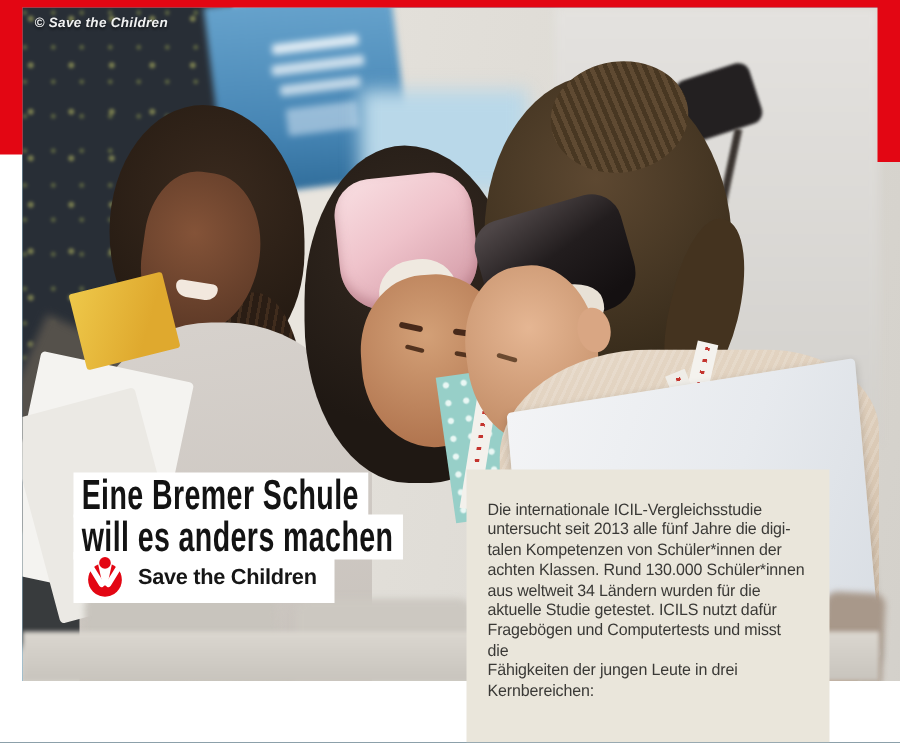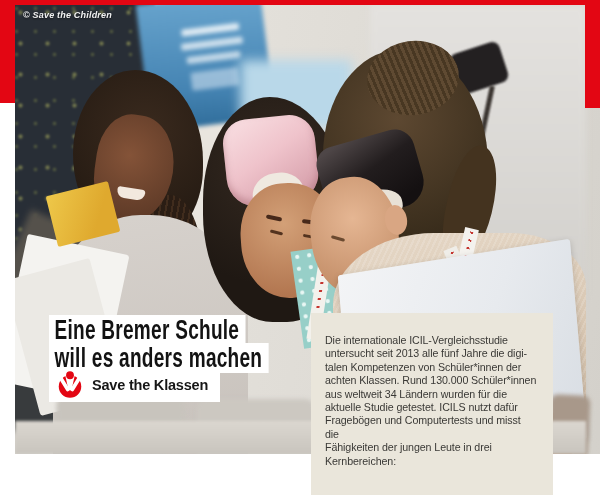--- a/index.html
+++ b/index.html
@@ -109,21 +109,21 @@
   <div class="abs logobox">
     <span style="display:inline-flex;">
       <svg width="30" height="30" viewBox="0 0 40 40" aria-hidden="true">
         <circle cx="20" cy="22" r="15" fill="#e30613"></circle>
         <polygon points="13,4 27,4 22,27 18,27" fill="#ffffff"></polygon>
         <path d="M17,26 L6.5,9" stroke="#ffffff" stroke-width="5" stroke-linecap="round" fill="none"></path>
         <path d="M23,26 L33.5,9" stroke="#ffffff" stroke-width="5" stroke-linecap="round" fill="none"></path>
         <circle cx="20" cy="7" r="5.2" fill="#e30613"></circle>
       </svg>
     </span>
-    <span class="wordmark">Save the Klassen</span>
+    <span class="wordmark">Save the Children</span>
   </div>
 
   <div class="abs infobox">
     <div class="ib-body">Die internationale ICIL-Vergleichsstudie
 untersucht seit 2013 alle fünf Jahre die digi-
 talen Kompetenzen von Schüler*innen der
 achten Klassen. Rund 130.000 Schüler*innen
 aus weltweit 34 Ländern wurden für die
 aktuelle Studie getestet. ICILS nutzt dafür
 Fragebögen und Computertests und misst die

